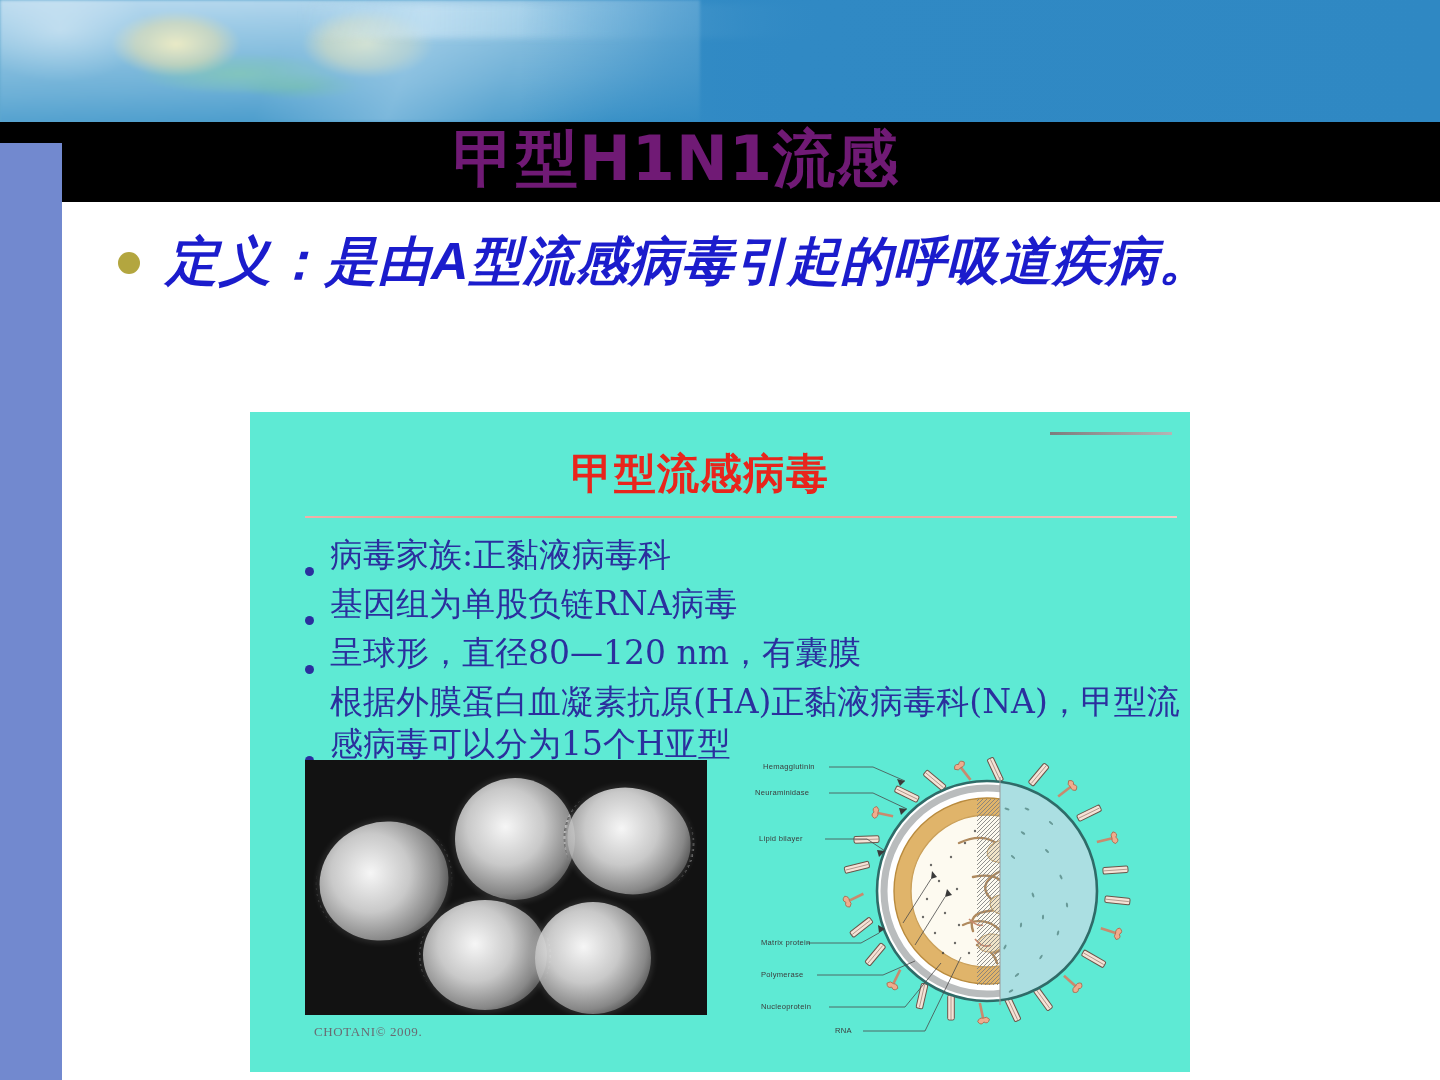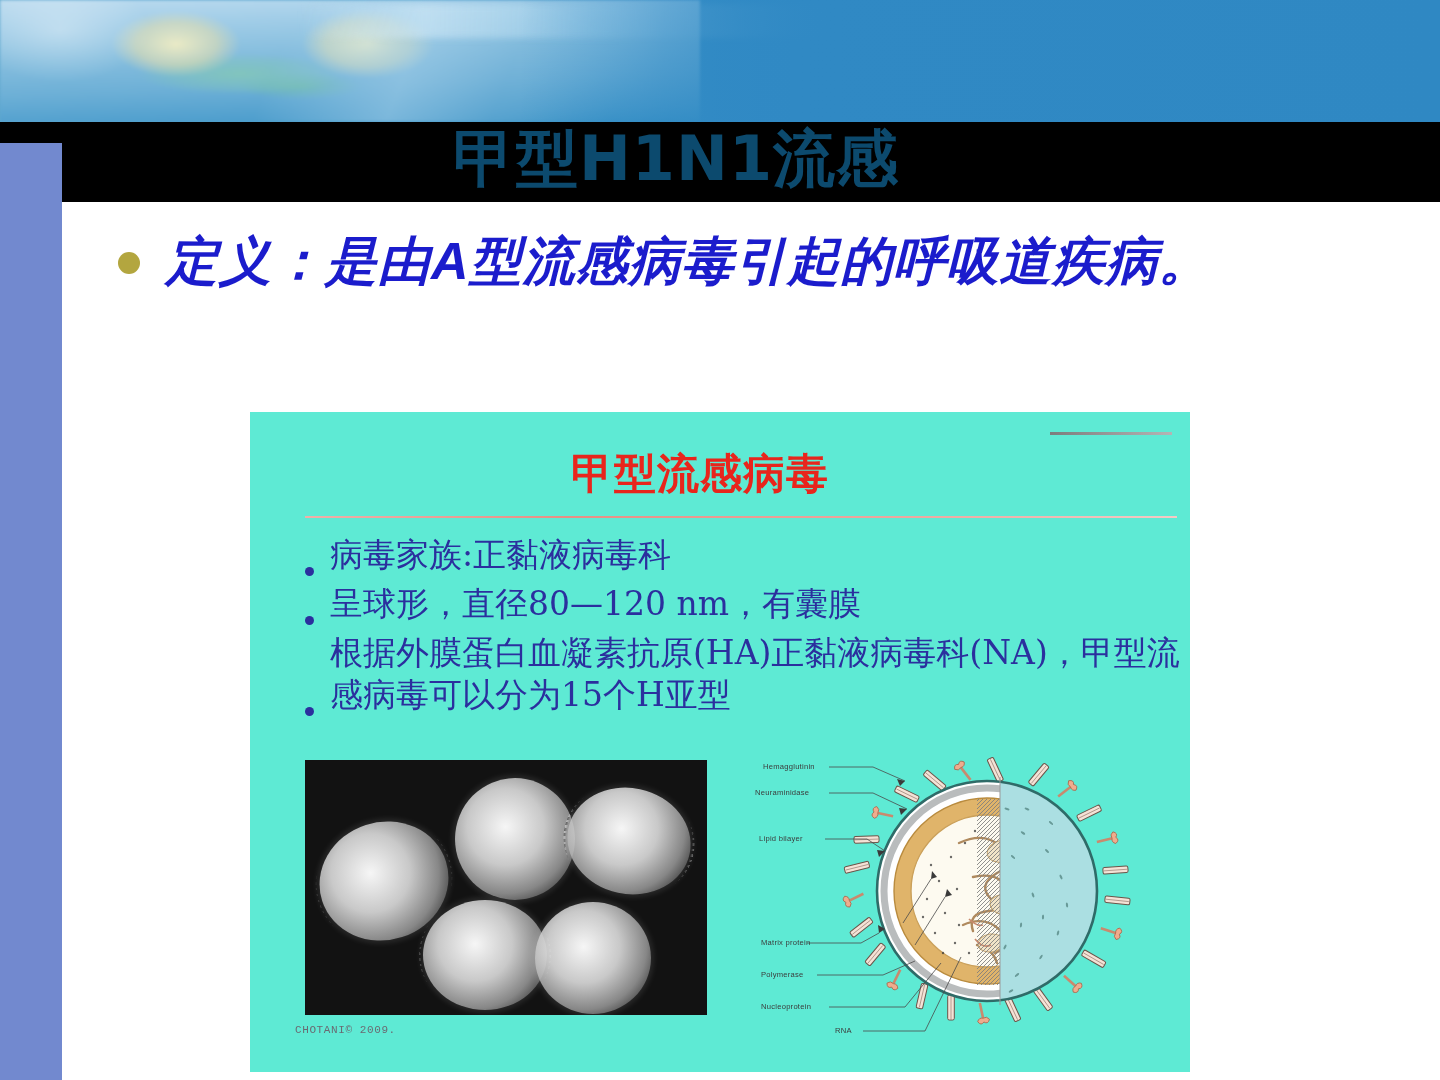--- a/index.html
+++ b/index.html
@@ -44,21 +44,21 @@
   }
 
   
   #title-banner{
     position:absolute;left:0;top:122px;width:1440px;height:80px;
     background:#000000;
   }
   #slide-title{
     position:absolute;left:0;top:119px;width:1352px;
     text-align:center;
-    color:#0c4a6e;
+    color:#701a75;
     font-family:"DejaVu Sans","Liberation Sans",sans-serif;
     font-weight:bold;
     font-size:62px;
     line-height:80px;
     letter-spacing:1px;
     white-space:nowrap;
   }
 
   
   #left-bar{
@@ -138,23 +138,23 @@
             mask:radial-gradient(circle, transparent 0 72%, #000 78%, #000 92%, transparent 97%);
     opacity:.9;
   }
   .v1{left:14px;top:62px;width:130px;height:118px;transform:rotate(-18deg);}
   .v2{left:150px;top:18px;width:120px;height:122px;}
   .v3{left:262px;top:28px;width:124px;height:106px;transform:rotate(12deg);}
   .v4{left:118px;top:140px;width:124px;height:110px;}
   .v5{left:230px;top:142px;width:116px;height:112px;}
 
   #em-caption{
-    position:absolute;left:45px;top:612px;
-    color:#6a6a72;font-family:Liberation Mono, monospace;
-    font-size:11px;letter-spacing:.6px;
+    position:absolute;left:64px;top:612px;
+    color:#6a6a72;font-family:Liberation Serif, serif;
+    font-size:13px;letter-spacing:.6px;
   }
 
   
   #virus-diagram{
     position:absolute;left:505px;top:335px;width:425px;height:290px;
   }
   #virus-diagram svg{display:block;}
   .lbl{
     font-family:"Liberation Sans",sans-serif;
     font-size:7.6px;fill:#3b3b3b;letter-spacing:.25px;
@@ -183,20 +183,24 @@
 
   <div id="fig-topline"></div>
 
   <div id="fig-title">甲型流感病毒</div>
   <div id="fig-rule"></div>
 
   <div id="fig-list">
     <div class="li">
       <span class="dot"></span>
       <span class="txt">病毒家族:正黏液病毒科</span>
+    </div>
+    <div class="li">
+      <span class="dot"></span>
+      <span class="txt">基因组为单股负链RNA病毒</span>
     </div>
     <div class="li">
       <span class="dot"></span>
       <span class="txt">呈球形，直径80—120 nm，有囊膜</span>
     </div>
     <div class="li">
       <span class="dot"></span>
       <span class="txt">根据外膜蛋白血凝素抗原(HA)正黏液病毒科(NA)，甲型流感病毒可以分为15个H亚型</span>
     </div>
   </div>

